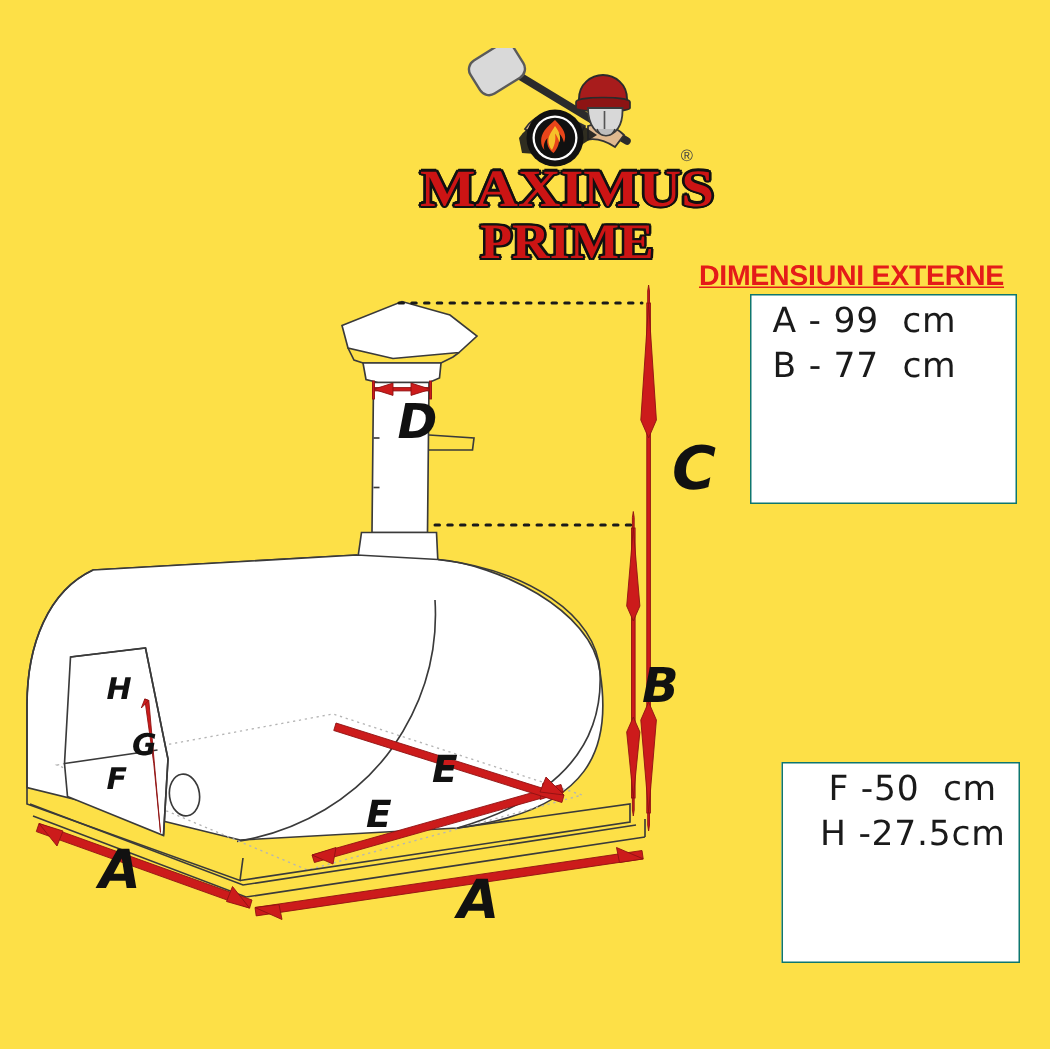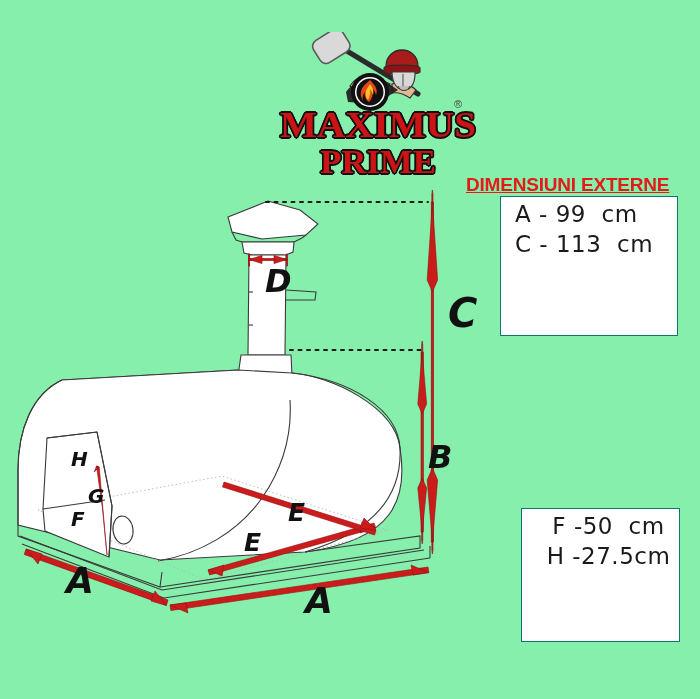--- a/index.html
+++ b/index.html
@@ -4,21 +4,21 @@
 <style>
   html, body {
     margin: 0;
     padding: 0;
     background: #ffffff;
   }
   #page {
     position: relative;
     width: 700px;
     height: 699px;
-    background: #86efac;
+    background: #fde047;
     overflow: hidden;
     font-family: "Liberation Sans", sans-serif;
   }
 
   
   #logo-block {
     position: absolute;
     left: 288px;
     top: 32px;
     width: 180px;
@@ -164,21 +164,21 @@
     <div id="logo-wordmark">
       <span class="word" id="word-maximus">MAXIMUS</span>
       <span class="word" id="word-prime">PRIME</span>
     </div>
     <span id="reg-mark">®</span>
   </div>
 
   <div class="panel-heading" id="heading-externe">DIMENSIUNI EXTERNE</div>
   <div class="spec-box" id="box-externe">
     <div class="spec-line">A - 99  cm</div>
-    <div class="spec-line">C - 113  cm</div>
+    <div class="spec-line">B - 77  cm</div>
   </div>
 
 
   <div class="panel-heading" id="heading-usa">UŞĂ</div>
   <div class="spec-box" id="box-usa">
     <div class="spec-line">F -50  cm</div>
     <div class="spec-line">H -27.5cm</div>
   </div>
 
   <div id="drawing">

